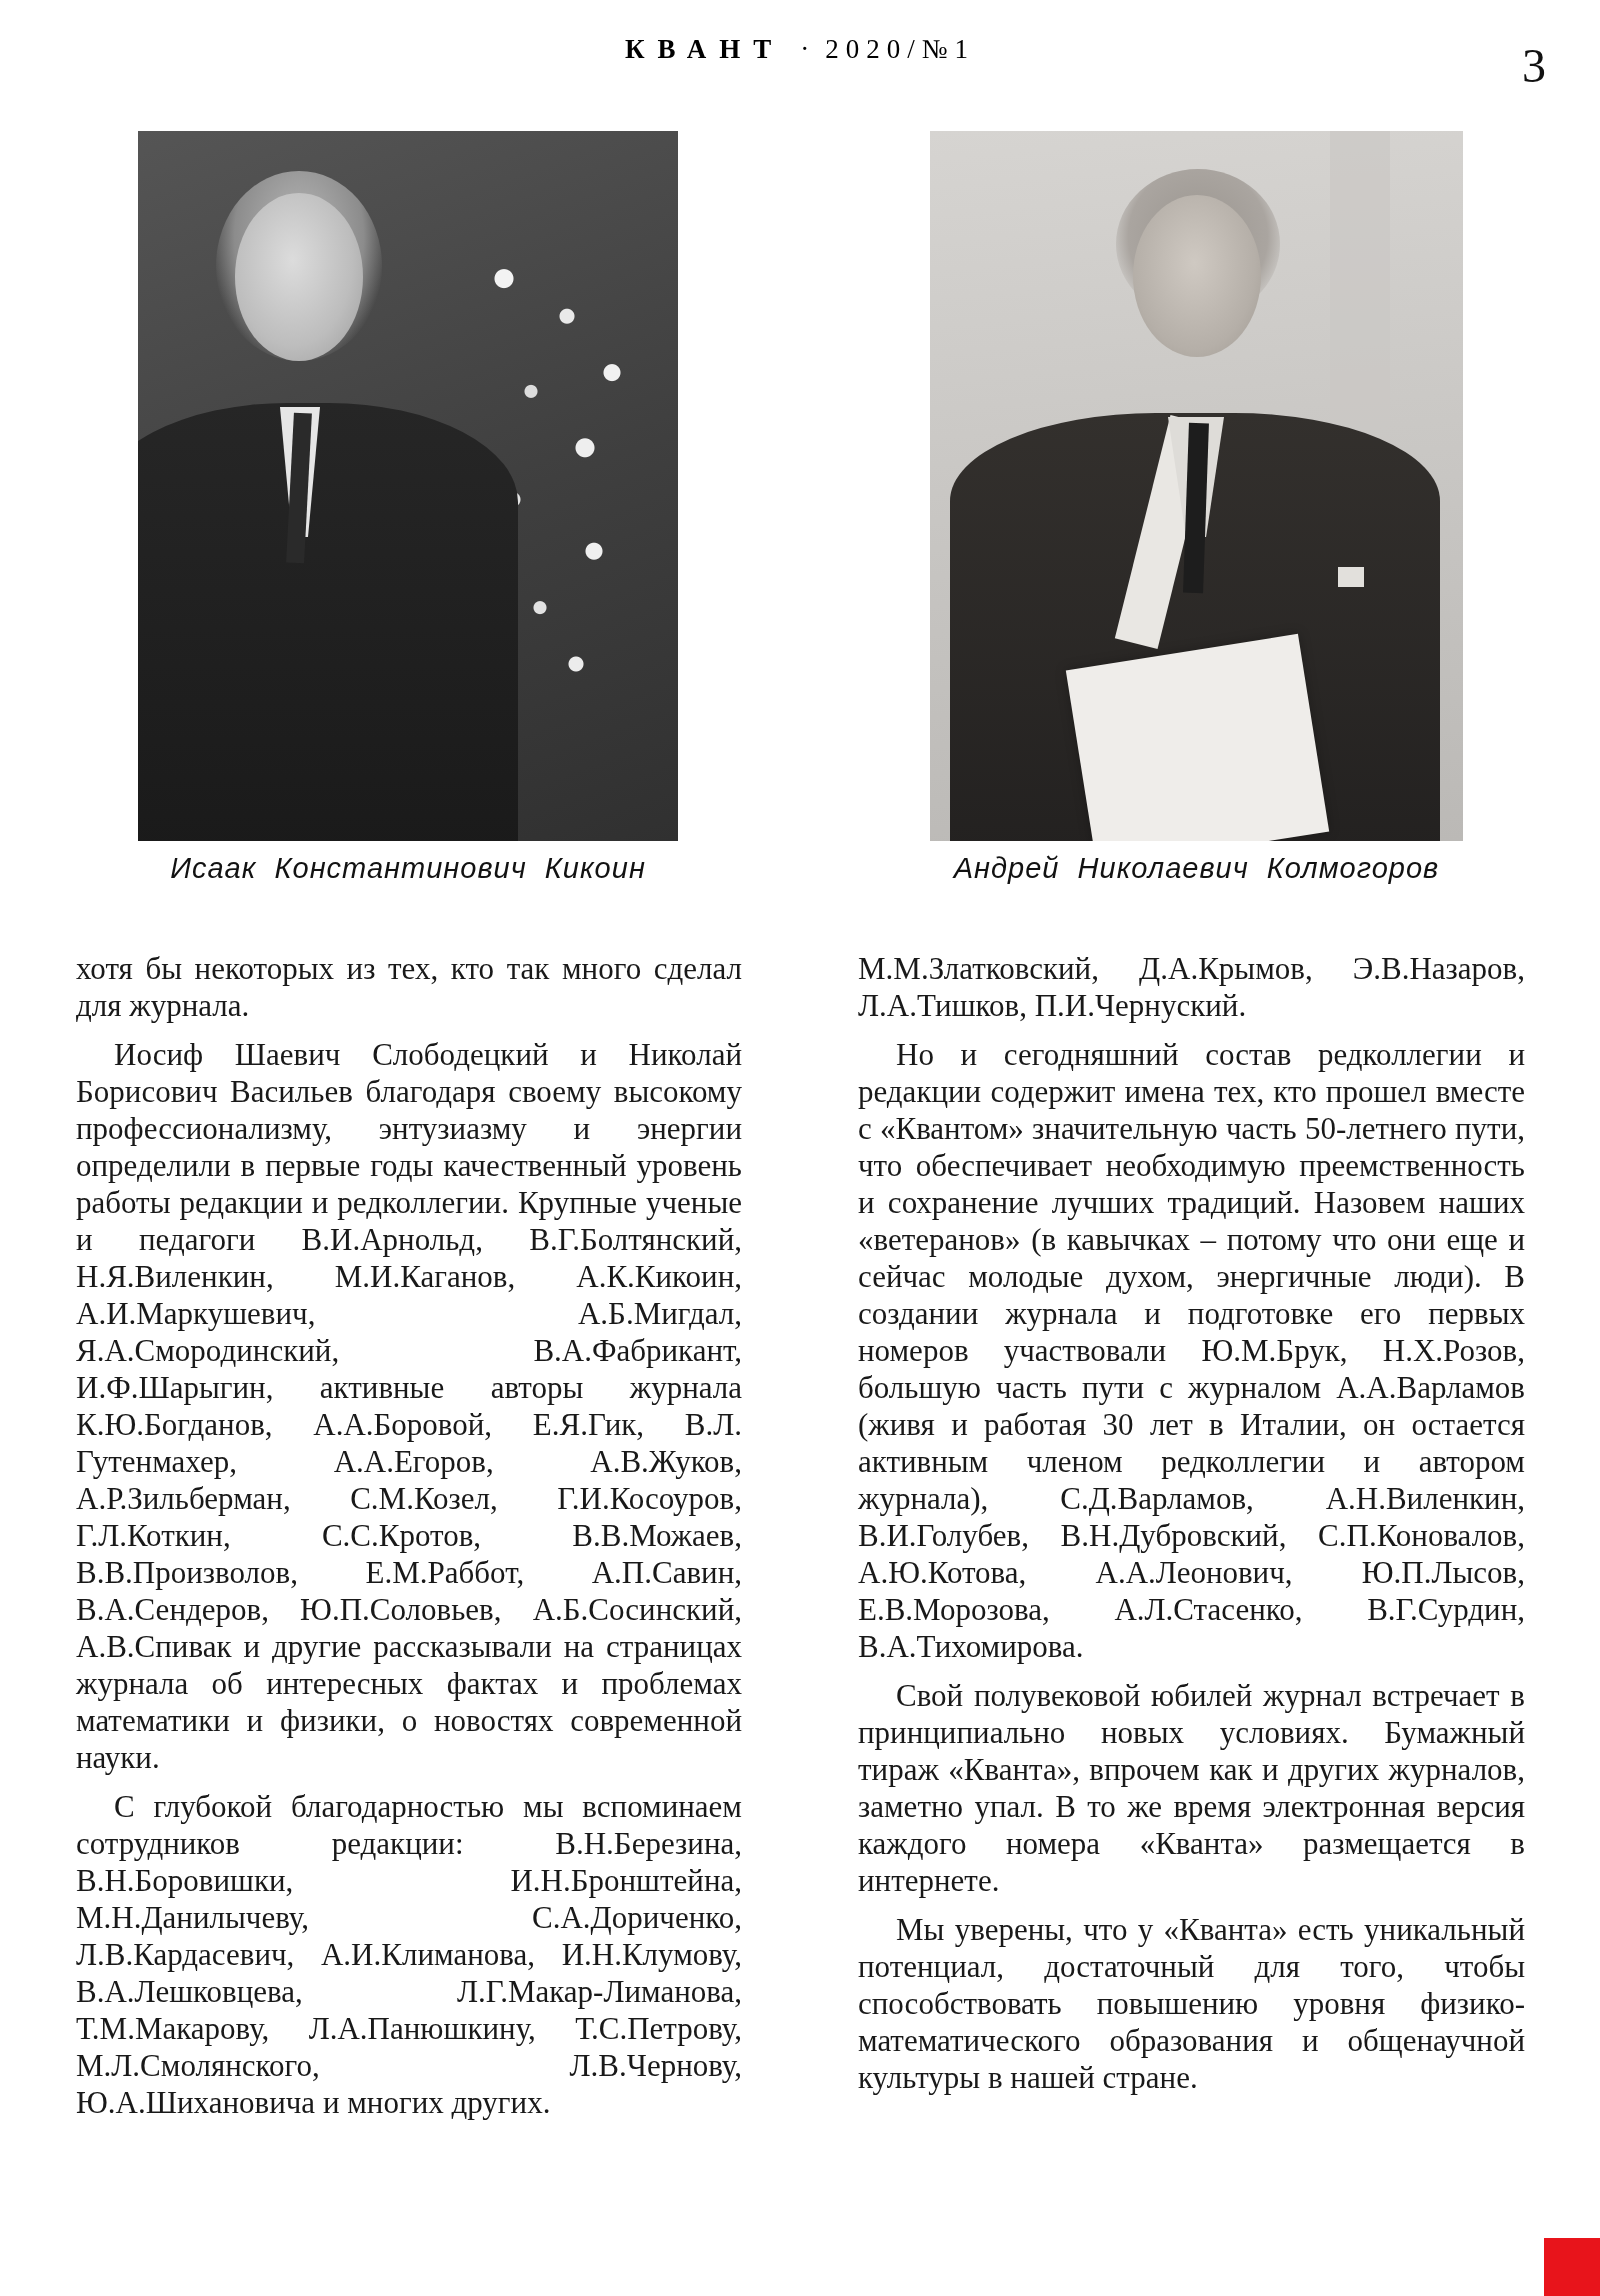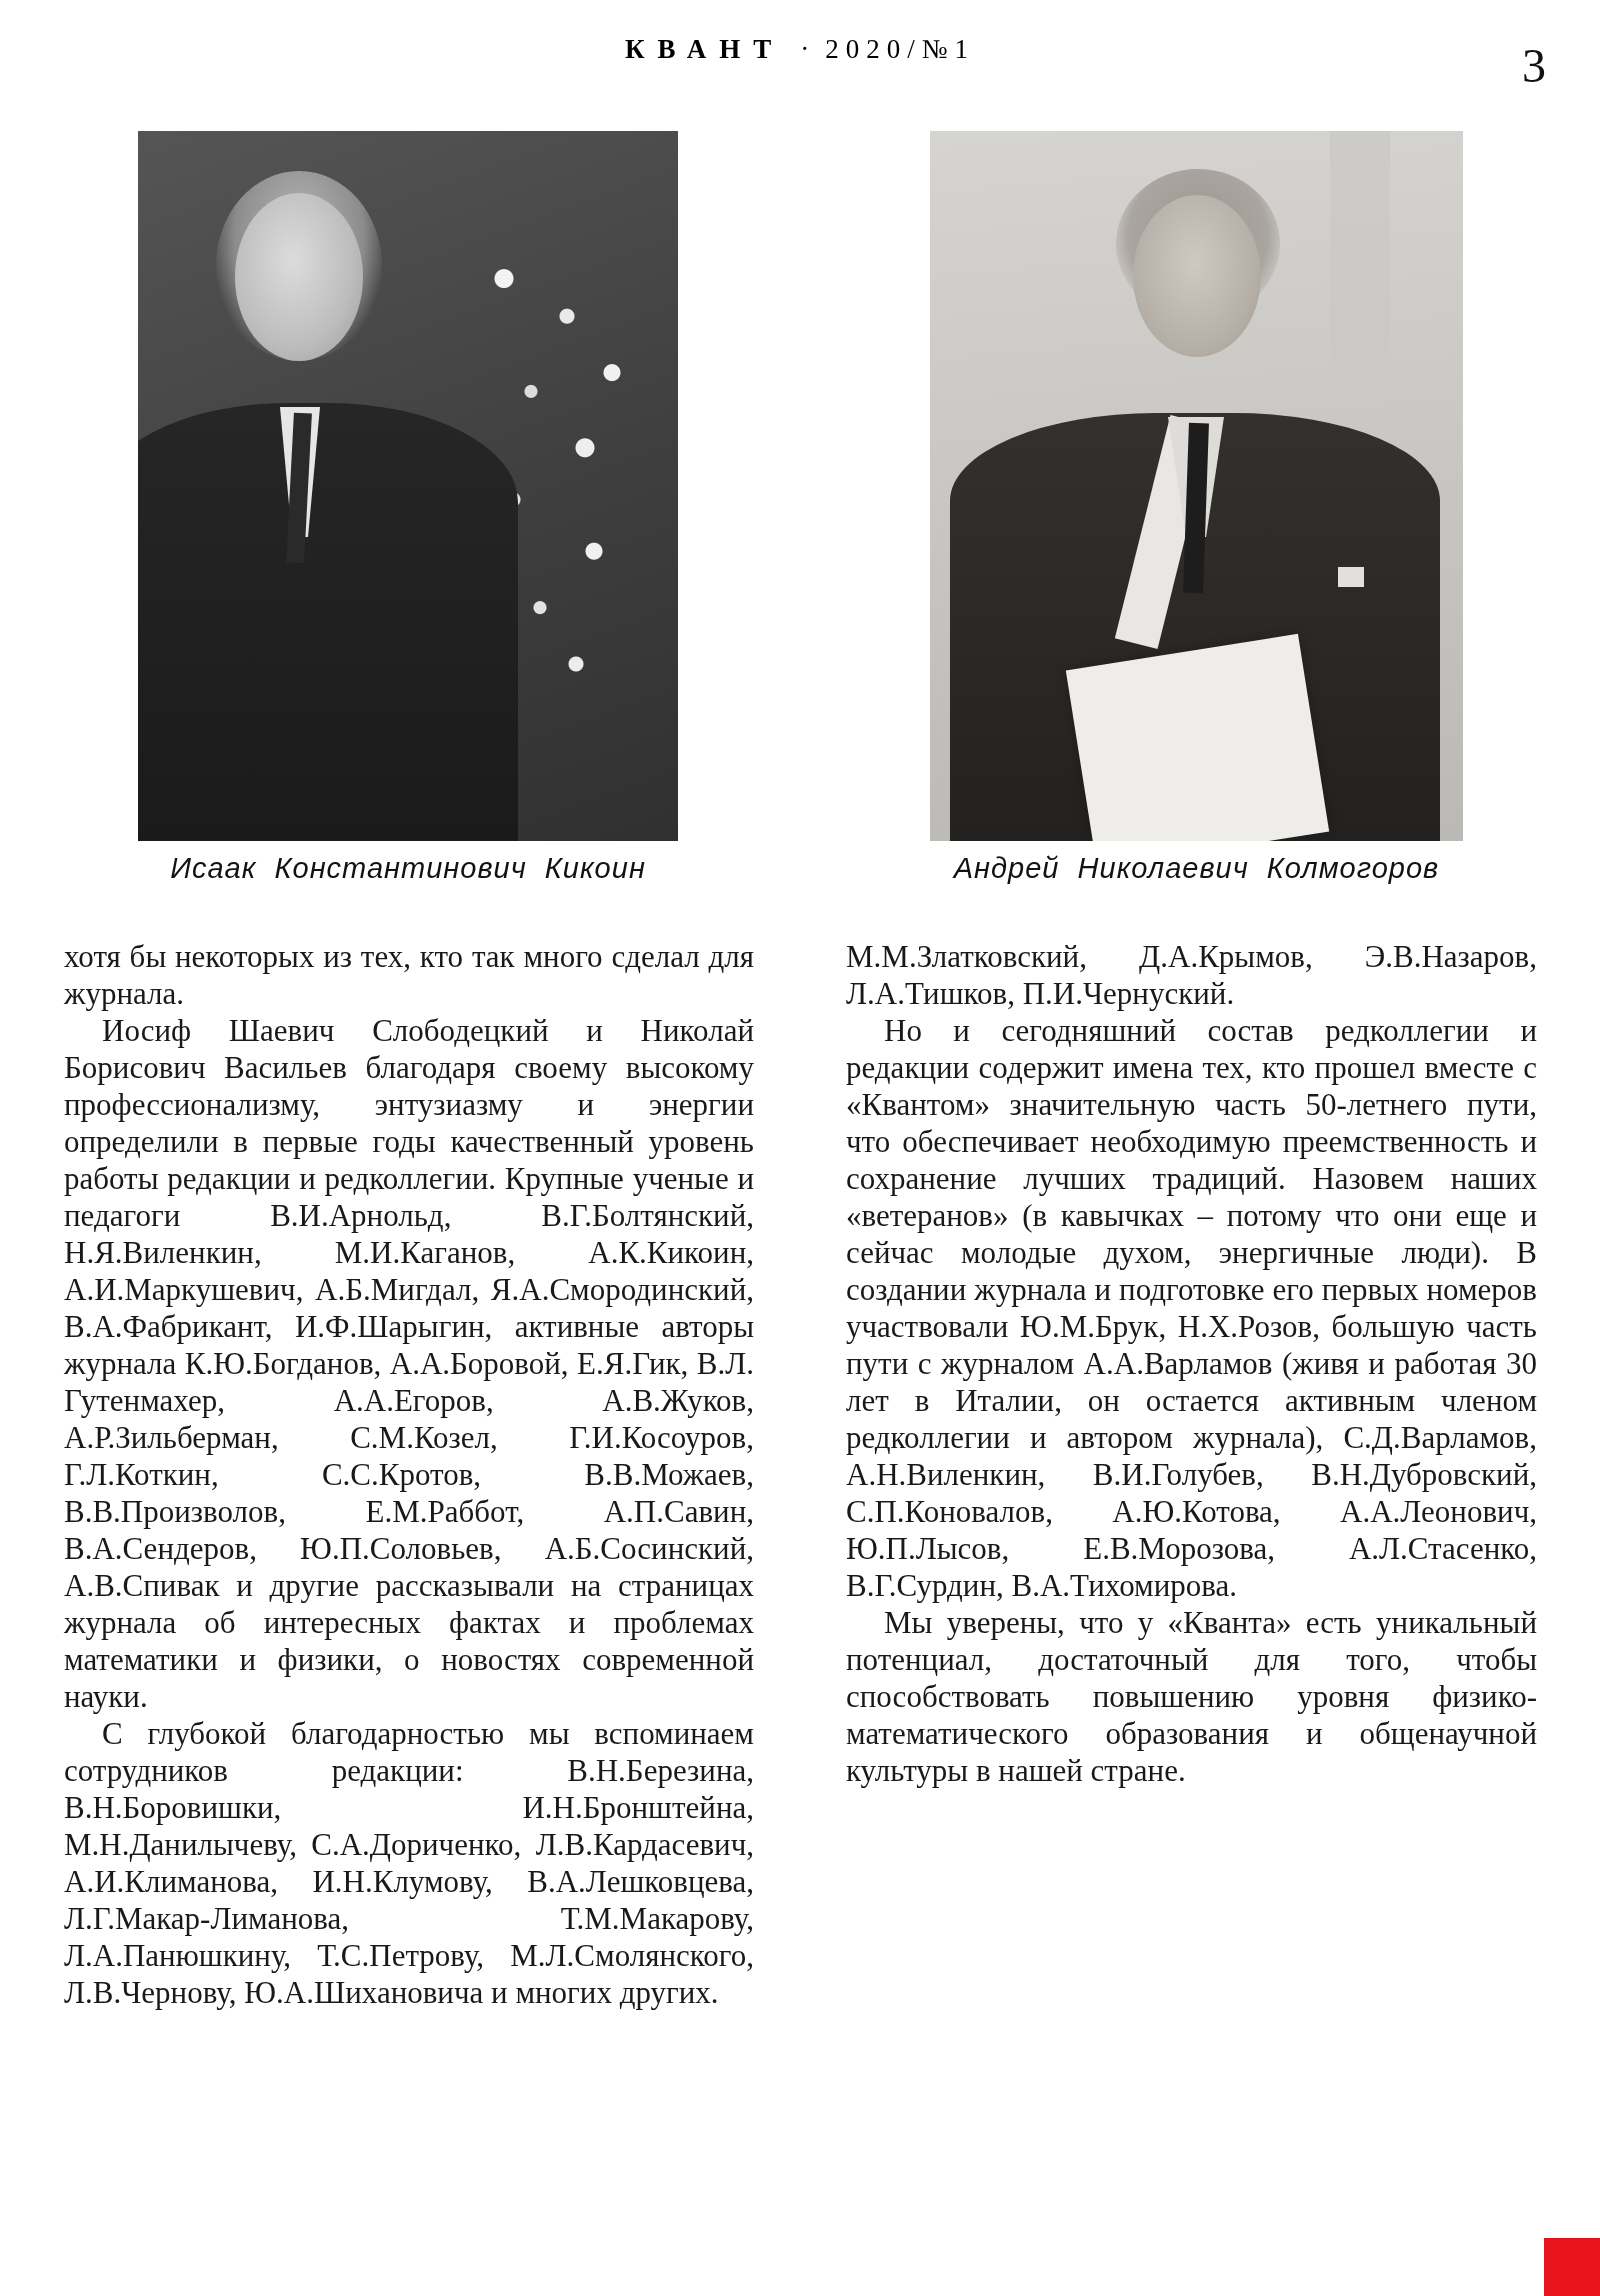--- a/index.html
+++ b/index.html
@@ -65,21 +65,21 @@
            font-family:"Liberation Sans",sans-serif;font-style:italic;
            font-size:29px;letter-spacing:1px;word-spacing:9px;color:#121212;}
   #caption-left{left:138px;width:540px;}
   #caption-right{left:930px;width:533px;}
 
   
   .col{position:absolute;top:938px;font-size:31px;line-height:37px;
        text-align:justify;hyphens:auto;-webkit-hyphens:auto;color:#191919;}
   #col-left{left:64px;width:690px;}
   #col-right{left:846px;width:691px;}
-  .col p{margin:0;}
+  .col p{margin:12px;}
   .col p.indent{text-indent:38px;}
 
   
   .signature{position:absolute;top:2150px;right:57px;text-align:right;
              font-style:italic;font-size:31px;line-height:42px;word-spacing:10px;color:#141414;}
 
   
   .corner-square{position:absolute;left:1544px;top:2238px;width:56px;height:58px;background:#e8141b;}
 </style>
 </head>
@@ -120,19 +120,20 @@
 
   <div class="col" id="col-left">
     <p>хотя бы некоторых из тех, кто так много сделал для журнала.</p>
     <p class="indent">Иосиф Шаевич Слободецкий и Николай Борисович Васильев благодаря своему высокому профессионализму, энтузиазму и энергии определили в первые годы качественный уровень работы редакции и редколлегии. Крупные ученые и педагоги В.И.Арнольд, В.Г.Болтянский, Н.Я.Виленкин, М.И.Каганов, А.К.Кикоин, А.И.Маркушевич, А.Б.Мигдал, Я.А.Смородинский, В.А.Фабрикант, И.Ф.Шарыгин, активные авторы журнала К.Ю.Богданов, А.А.Боровой, Е.Я.Гик, В.Л. Гутенмахер, А.А.Егоров, А.В.Жуков, А.Р.Зильберман, С.М.Козел, Г.И.Косоуров, Г.Л.Коткин, С.С.Кротов, В.В.Можаев, В.В.Произволов, Е.М.Раббот, А.П.Савин, В.А.Сендеров, Ю.П.Соловьев, А.Б.Сосинский, А.В.Спивак и другие рассказывали на страницах журнала об интересных фактах и проблемах математики и физики, о новостях современной науки.</p>
     <p class="indent">С глубокой благодарностью мы вспоминаем сотрудников редакции: В.Н.Березина, В.Н.Боровишки, И.Н.Бронштейна, М.Н.Данилычеву, С.А.Дориченко, Л.В.Кардасевич, А.И.Климанова, И.Н.Клумову, В.А.Лешковцева, Л.Г.Макар-Лиманова, Т.М.Макарову, Л.А.Панюшкину, Т.С.Петрову, М.Л.Смолянского, Л.В.Чернову, Ю.А.Шихановича и многих других.</p>
   </div>
 
   <div class="col" id="col-right">
     <p>М.М.Златковский, Д.А.Крымов, Э.В.Назаров, Л.А.Тишков, П.И.Чернуский.</p>
     <p class="indent">Но и сегодняшний состав редколлегии и редакции содержит имена тех, кто прошел вместе с «Квантом» значительную часть 50-летнего пути, что обеспечивает необходимую преемственность и сохранение лучших традиций. Назовем наших «ветеранов» (в кавычках – потому что они еще и сейчас молодые духом, энергичные люди). В создании журнала и подготовке его первых номеров участвовали Ю.М.Брук, Н.Х.Розов, большую часть пути с журналом А.А.Варламов (живя и работая 30 лет в Италии, он остается активным членом редколлегии и автором журнала), С.Д.Варламов, А.Н.Виленкин, В.И.Голубев, В.Н.Дубровский, С.П.Коновалов, А.Ю.Котова, А.А.Леонович, Ю.П.Лысов, Е.В.Морозова, А.Л.Стасенко, В.Г.Сурдин, В.А.Тихомирова.</p>
+    <p class="indent">Свой полувековой юбилей журнал встречает в принципиально новых условиях. Бумажный тираж «Кванта», впрочем как и других журналов, заметно упал. В то же время электронная версия каждого номера «Кванта» размещается в интернете.</p>
     <p class="indent">Мы уверены, что у «Кванта» есть уникальный потенциал, достаточный для того, чтобы способствовать повышению уровня физико-математического образования и общенаучной культуры в нашей стране.</p>
   </div>
 
 
   <div class="corner-square" style="background: rgb(232, 20, 27);"></div>
 
 </div>
 
 </body></html>

